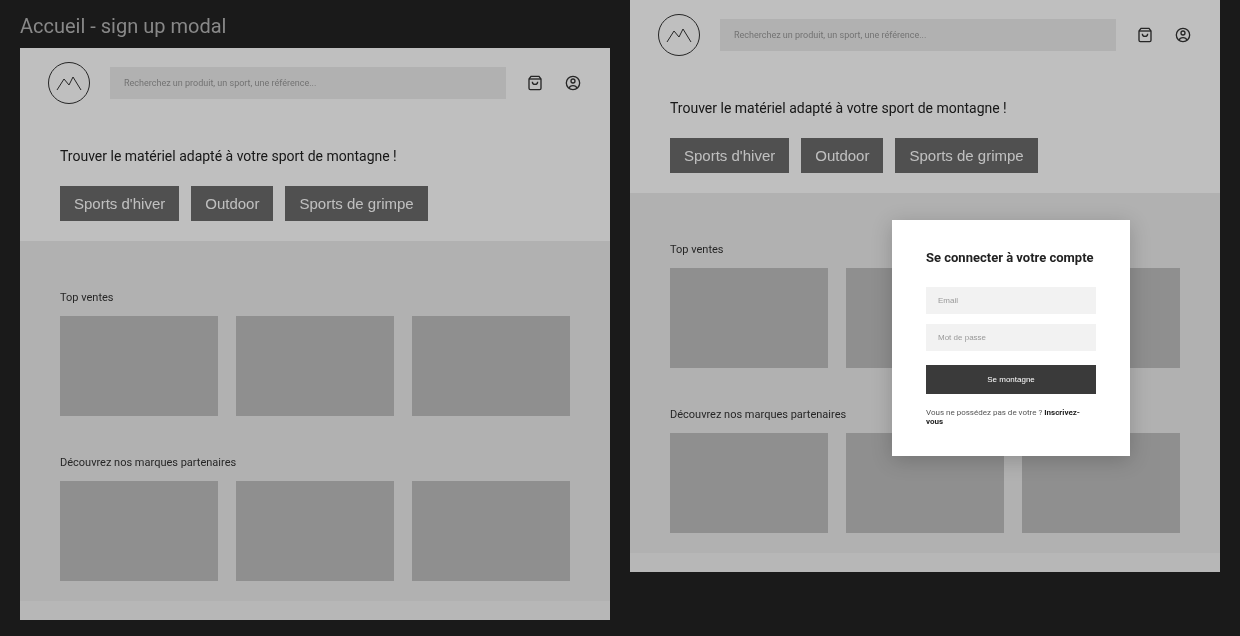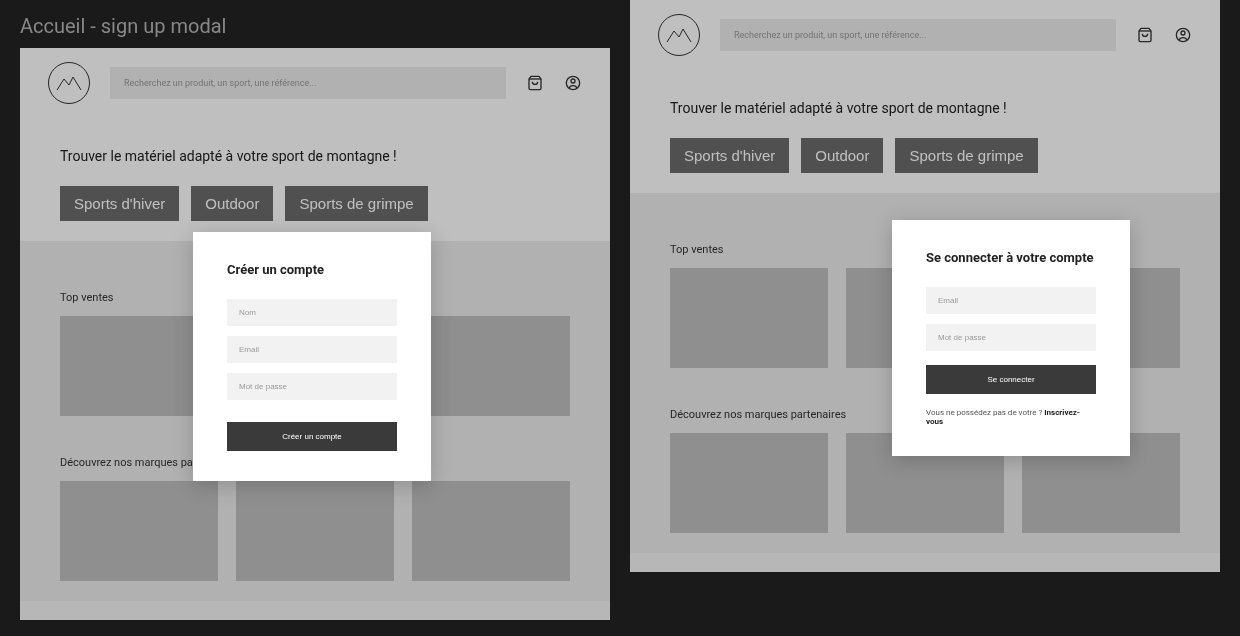--- a/index.html
+++ b/index.html
@@ -239,27 +239,20 @@
 
       <div class="section" style="background:#ededed;">
         <div class="section-title">Découvrez nos marques partenaires</div>
         <div class="cards">
           <div class="card"></div>
           <div class="card"></div>
           <div class="card"></div>
         </div>
       </div>
 
-      <div class="modal modal-signup">
-        <div class="modal-title">Créer un compte</div>
-        <input class="modal-input" placeholder="Nom" style="">
-        <input class="modal-input" placeholder="Email" style="">
-        <input class="modal-input" type="password" placeholder="Mot de passe" style="">
-        <button class="modal-submit">Créer un compte</button>
-      </div>
     </div>
   </div>
 
   <div class="panel-wrapper">
     <div class="panel">
       <div class="overlay"></div>
 
       <div class="header">
         <div class="logo">
           <svg class="logo-inner" viewBox="0 0 26 16">
@@ -311,20 +304,20 @@
           <div class="card"></div>
           <div class="card"></div>
           <div class="card"></div>
         </div>
       </div>
 
       <div class="modal modal-signin">
         <div class="modal-title">Se connecter à votre compte</div>
         <input class="modal-input" placeholder="Email" style="">
         <input class="modal-input" type="password" placeholder="Mot de passe" style="">
-        <button class="modal-submit">Se connecter</button>
+        <button class="modal-submit">Se montagne</button>
         <div class="modal-footer">
           <span>Vous ne possédez pas de votre ? </span><span class="modal-footer-link">Inscrivez-vous</span>
         </div>
       </div>
     </div>
   </div>
 </div>
 
 </body></html>

